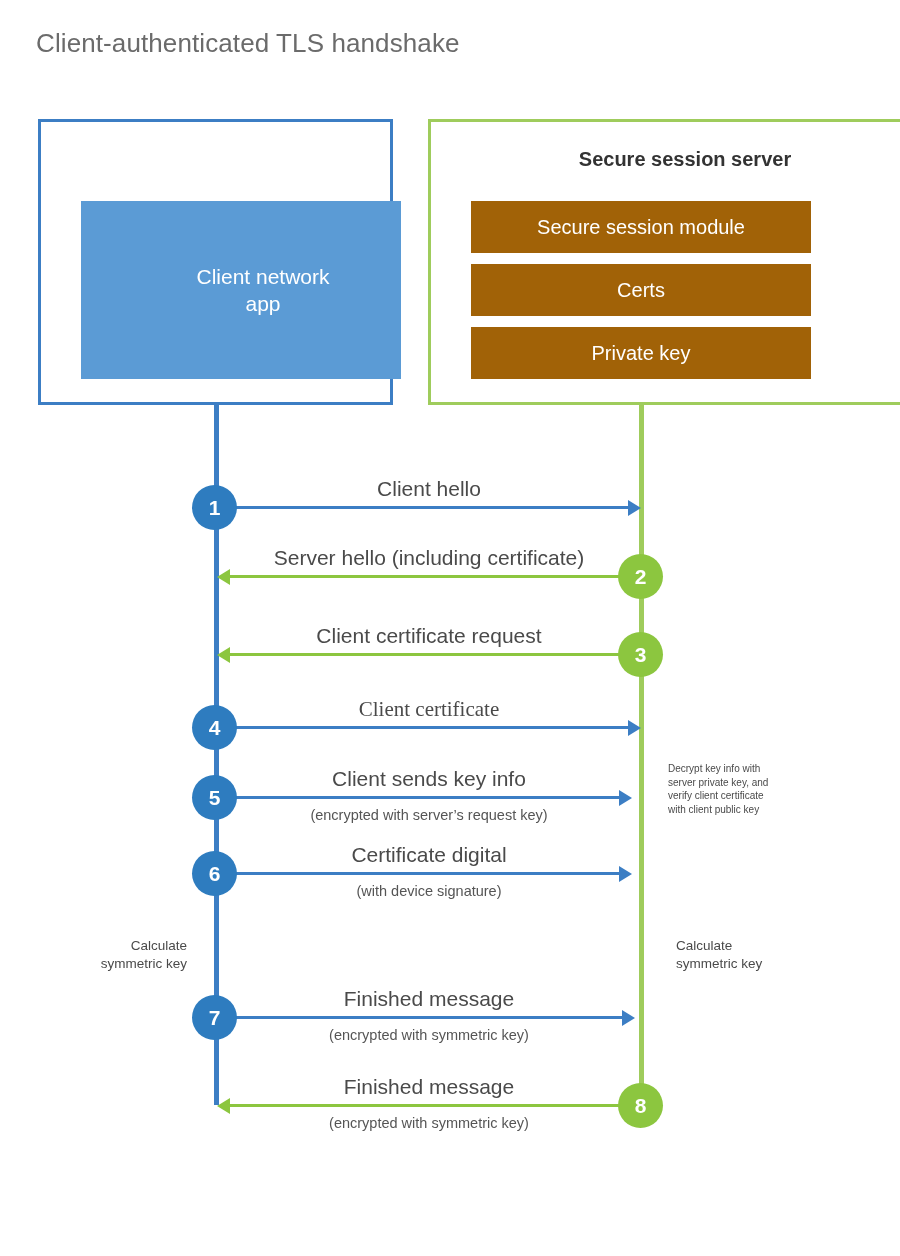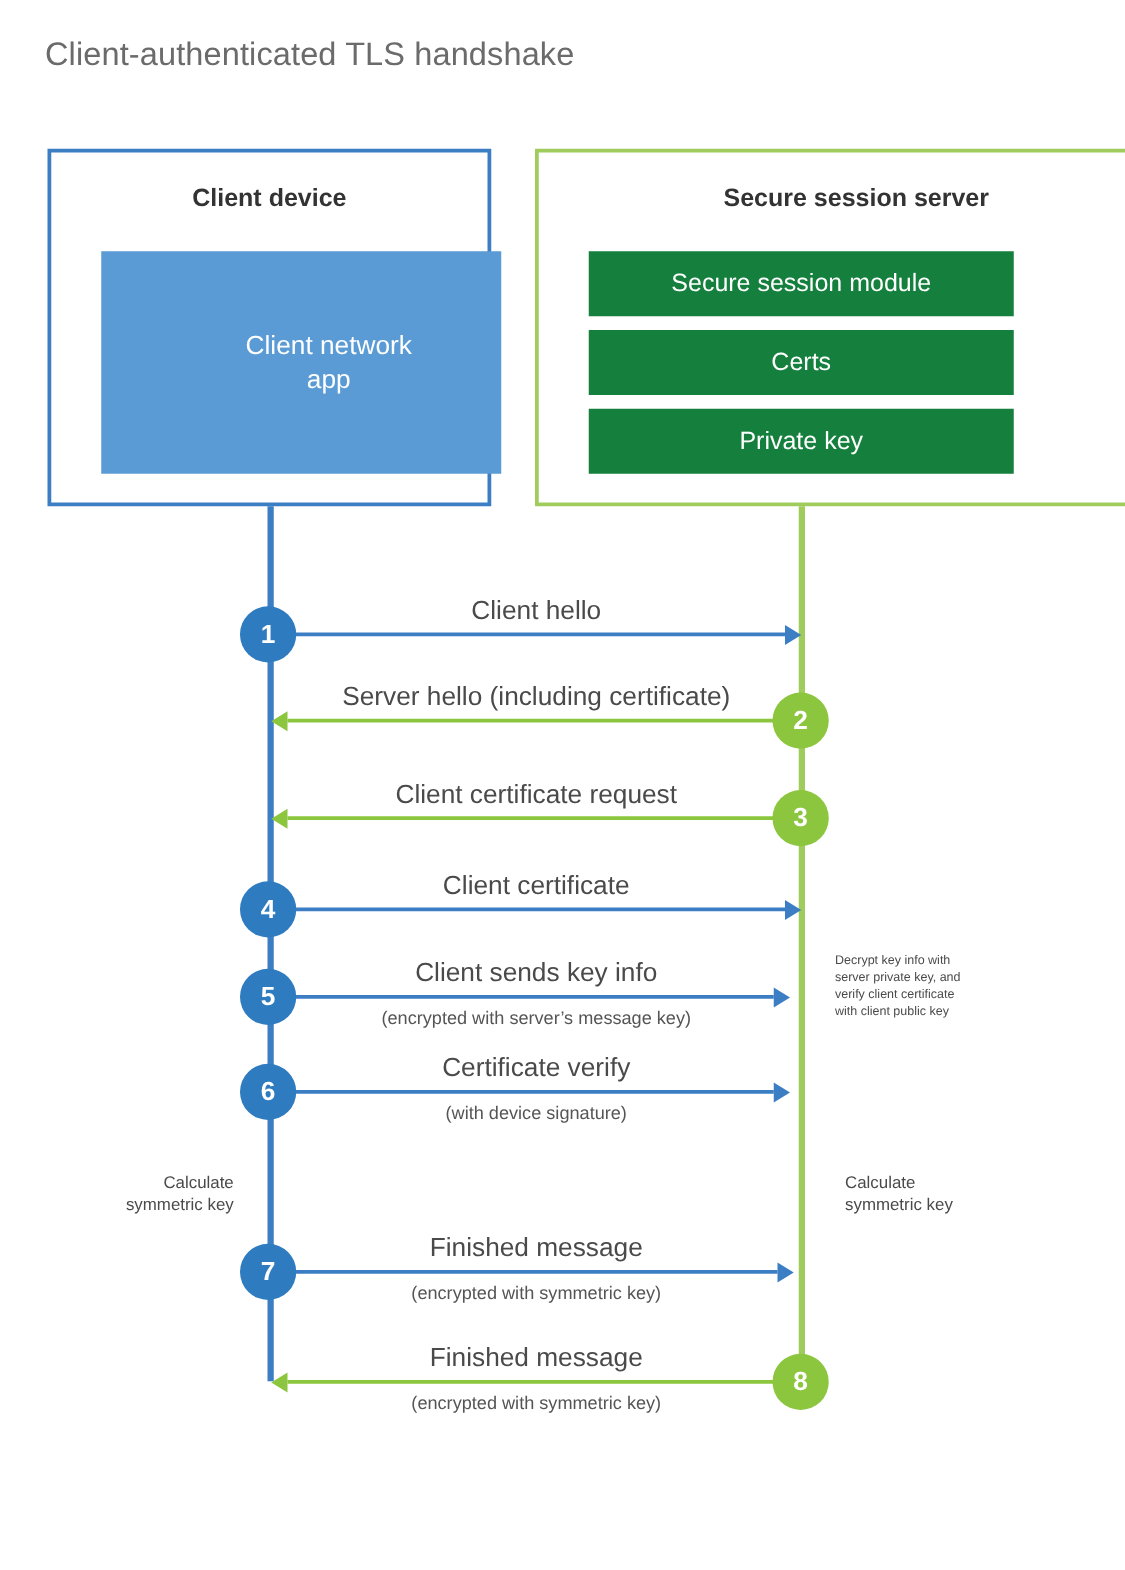--- a/index.html
+++ b/index.html
@@ -79,21 +79,21 @@
     line-height: 1.3;
     text-align: center;
   }
 
   
   .server-bar {
     position: absolute;
     left: 40px;
     width: 340px;
     height: 52px;
-    background: #15803d;
+    background: #a16207;
     display: flex;
     align-items: center;
     justify-content: center;
   }
   .server-bar-label {
     color: #ffffff;
     font-size: 20px;
     font-weight: 400;
     text-align: center;
   }
@@ -215,21 +215,20 @@
     text-align: left;
     font-size: 13.5px;
   }
 </style>
 </head>
 <body>
 
 <div id="diagram-title">Client-authenticated TLS handshake</div>
 
 <div id="client-device-box" class="party-box">
-  <div class="party-title">Client device</div>
   <div id="client-app-block">
     <div id="client-app-label" style="white-space: pre-line;">Client network
 app</div>
   </div>
 </div>
 
 <div id="server-box" class="party-box">
   <div class="party-title">Secure session server</div>
 
   <div id="server-bar-0" class="server-bar">
@@ -265,36 +264,36 @@
 <div class="msg-row" style="top:654px">
   <div class="msg-line green" style="left:230px; width:411px;"></div>
   <div class="arrow-head left green" style="left:217px;"></div>
   <div class="msg-label above" style="left:217px; width:424px;">Client certificate request</div>
   <div class="step-circle green">3</div>
 </div>
 
 <div class="msg-row" style="top:727px">
   <div class="msg-line blue" style="left:217px; width:411px;"></div>
   <div class="arrow-head right blue" style="left:628px;"></div>
-  <div class="msg-label above" style="left:217px; width:424px;">Client certificate</div>
+  <div class="msg-label above" style="left:217px; width:424px;font-family:Liberation Serif, serif;">Client certificate</div>
   <div class="step-circle blue">4</div>
 </div>
 
 <div class="msg-row" style="top:797px">
   <div class="msg-line blue" style="left:217px; width:402px;"></div>
   <div class="arrow-head right blue" style="left:619px;"></div>
   <div class="msg-label above" style="left:217px; width:424px;">Client sends key info</div>
-  <div class="msg-label below" style="left:217px; width:424px;">(encrypted with server’s message key)</div>
+  <div class="msg-label below" style="left:217px; width:424px;">(encrypted with server’s request key)</div>
   <div class="step-circle blue">5</div>
 </div>
 
 <div class="msg-row" style="top:873px">
   <div class="msg-line blue" style="left:217px; width:402px;"></div>
   <div class="arrow-head right blue" style="left:619px;"></div>
-  <div class="msg-label above" style="left:217px; width:424px;">Certificate verify</div>
+  <div class="msg-label above" style="left:217px; width:424px;">Certificate digital</div>
   <div class="msg-label below" style="left:217px; width:424px;">(with device signature)</div>
   <div class="step-circle blue">6</div>
 </div>
 
 <div class="msg-row" style="top:1017px">
   <div class="msg-line blue" style="left:217px; width:405px;"></div>
   <div class="arrow-head right blue" style="left:622px;"></div>
   <div class="msg-label above" style="left:217px; width:424px;">Finished message</div>
   <div class="msg-label below" style="left:217px; width:424px;">(encrypted with symmetric key)</div>
   <div class="step-circle blue">7</div>

